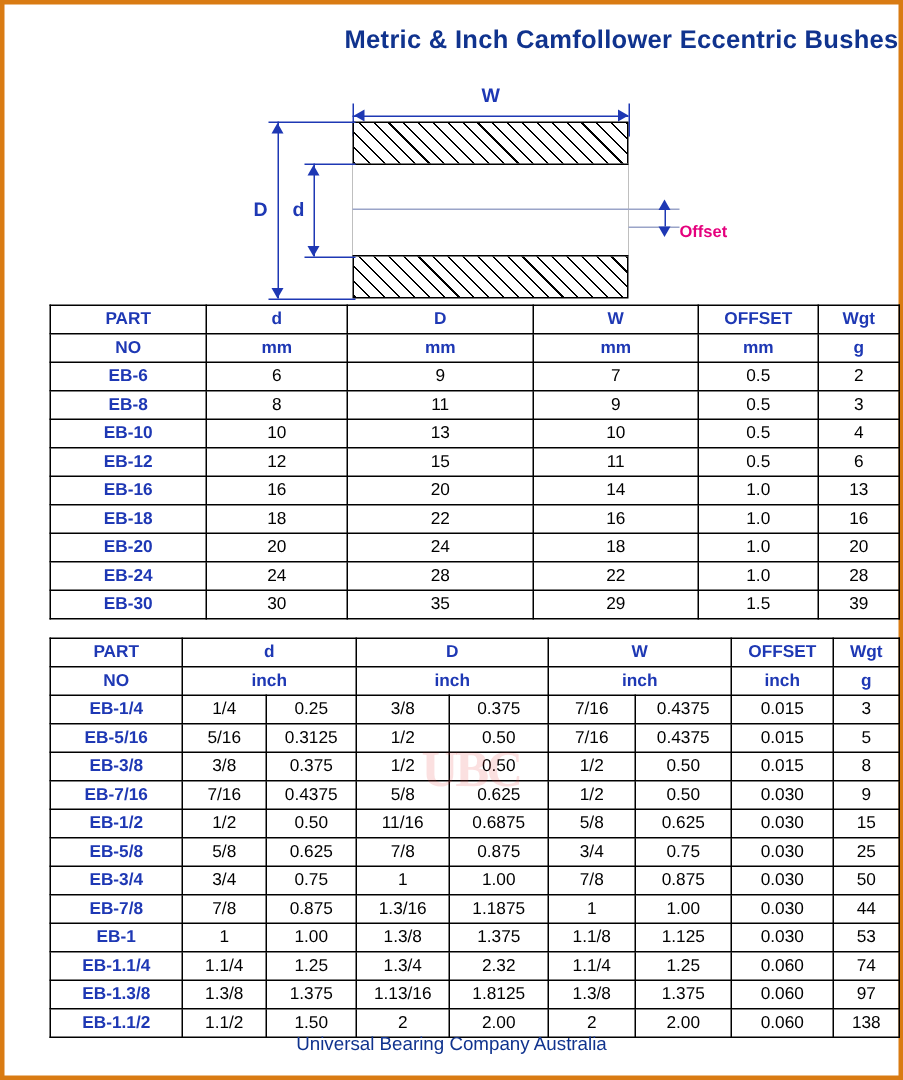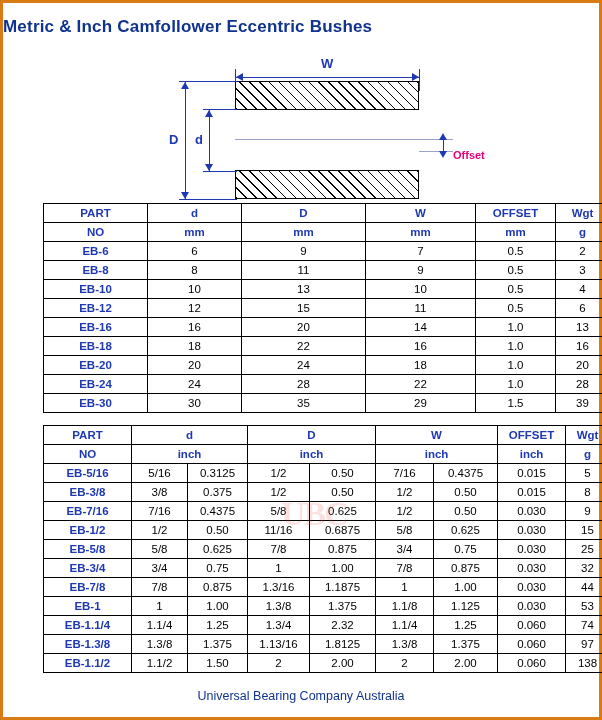--- a/index.html
+++ b/index.html
@@ -16,21 +16,21 @@
   }
   .page {
     position: relative;
     width: 602px;
     height: 720px;
     box-sizing: border-box;
     border: 3px solid #d97b13;
     background: #ffffff;
   }
   .title {
-    text-align: left;
+    text-align: right;
     font-size: 17px;
     font-weight: bold;
     color: #10338e;
     letter-spacing: 0.2px;
     margin-top: 14px;
   }
 
   
   .diagram {
     position: relative;
@@ -105,21 +105,21 @@
     border-right: 4px solid transparent;
     border-bottom: 7px solid #1e38b4;
   }
   .ar-down {
     border-left: 4px solid transparent;
     border-right: 4px solid transparent;
     border-top: 7px solid #1e38b4;
   }
 
   
-  .tbl-wrap { padding: 0 12px; margin-left: 28px; }
+  .tbl-wrap { padding: 0 30px; }
   table.spec {
     border-collapse: collapse;
     width: 566px;
     table-layout: fixed;
   }
   table.spec td, table.spec th {
     border: 1px solid #000;
     font-size: 11.5px;
     text-align: center;
     height: 18px;
@@ -337,20 +337,31 @@
         <tr class="hdr nb-top">
           <td class="part">NO</td>
           <td colspan="2">inch</td>
           <td colspan="2">inch</td>
           <td colspan="2">inch</td>
           <td>inch</td>
           <td>g</td>
         </tr>
 
         <tr>
+          <td class="part">EB-1/4</td>
+          <td>1/4</td>
+          <td>0.25</td>
+          <td>3/8</td>
+          <td>0.375</td>
+          <td>7/16</td>
+          <td>0.4375</td>
+          <td>0.015</td>
+          <td>3</td>
+        </tr>
+        <tr>
           <td class="part">EB-5/16</td>
           <td>5/16</td>
           <td>0.3125</td>
           <td>1/2</td>
           <td>0.50</td>
           <td>7/16</td>
           <td>0.4375</td>
           <td>0.015</td>
           <td>5</td>
         </tr>
@@ -400,21 +411,21 @@
         </tr>
         <tr>
           <td class="part">EB-3/4</td>
           <td>3/4</td>
           <td>0.75</td>
           <td>1</td>
           <td>1.00</td>
           <td>7/8</td>
           <td>0.875</td>
           <td>0.030</td>
-          <td>32</td>
+          <td>50</td>
         </tr>
         <tr>
           <td class="part">EB-7/8</td>
           <td>7/8</td>
           <td>0.875</td>
           <td>1.3/16</td>
           <td>1.1875</td>
           <td>1</td>
           <td>1.00</td>
           <td>0.030</td>

